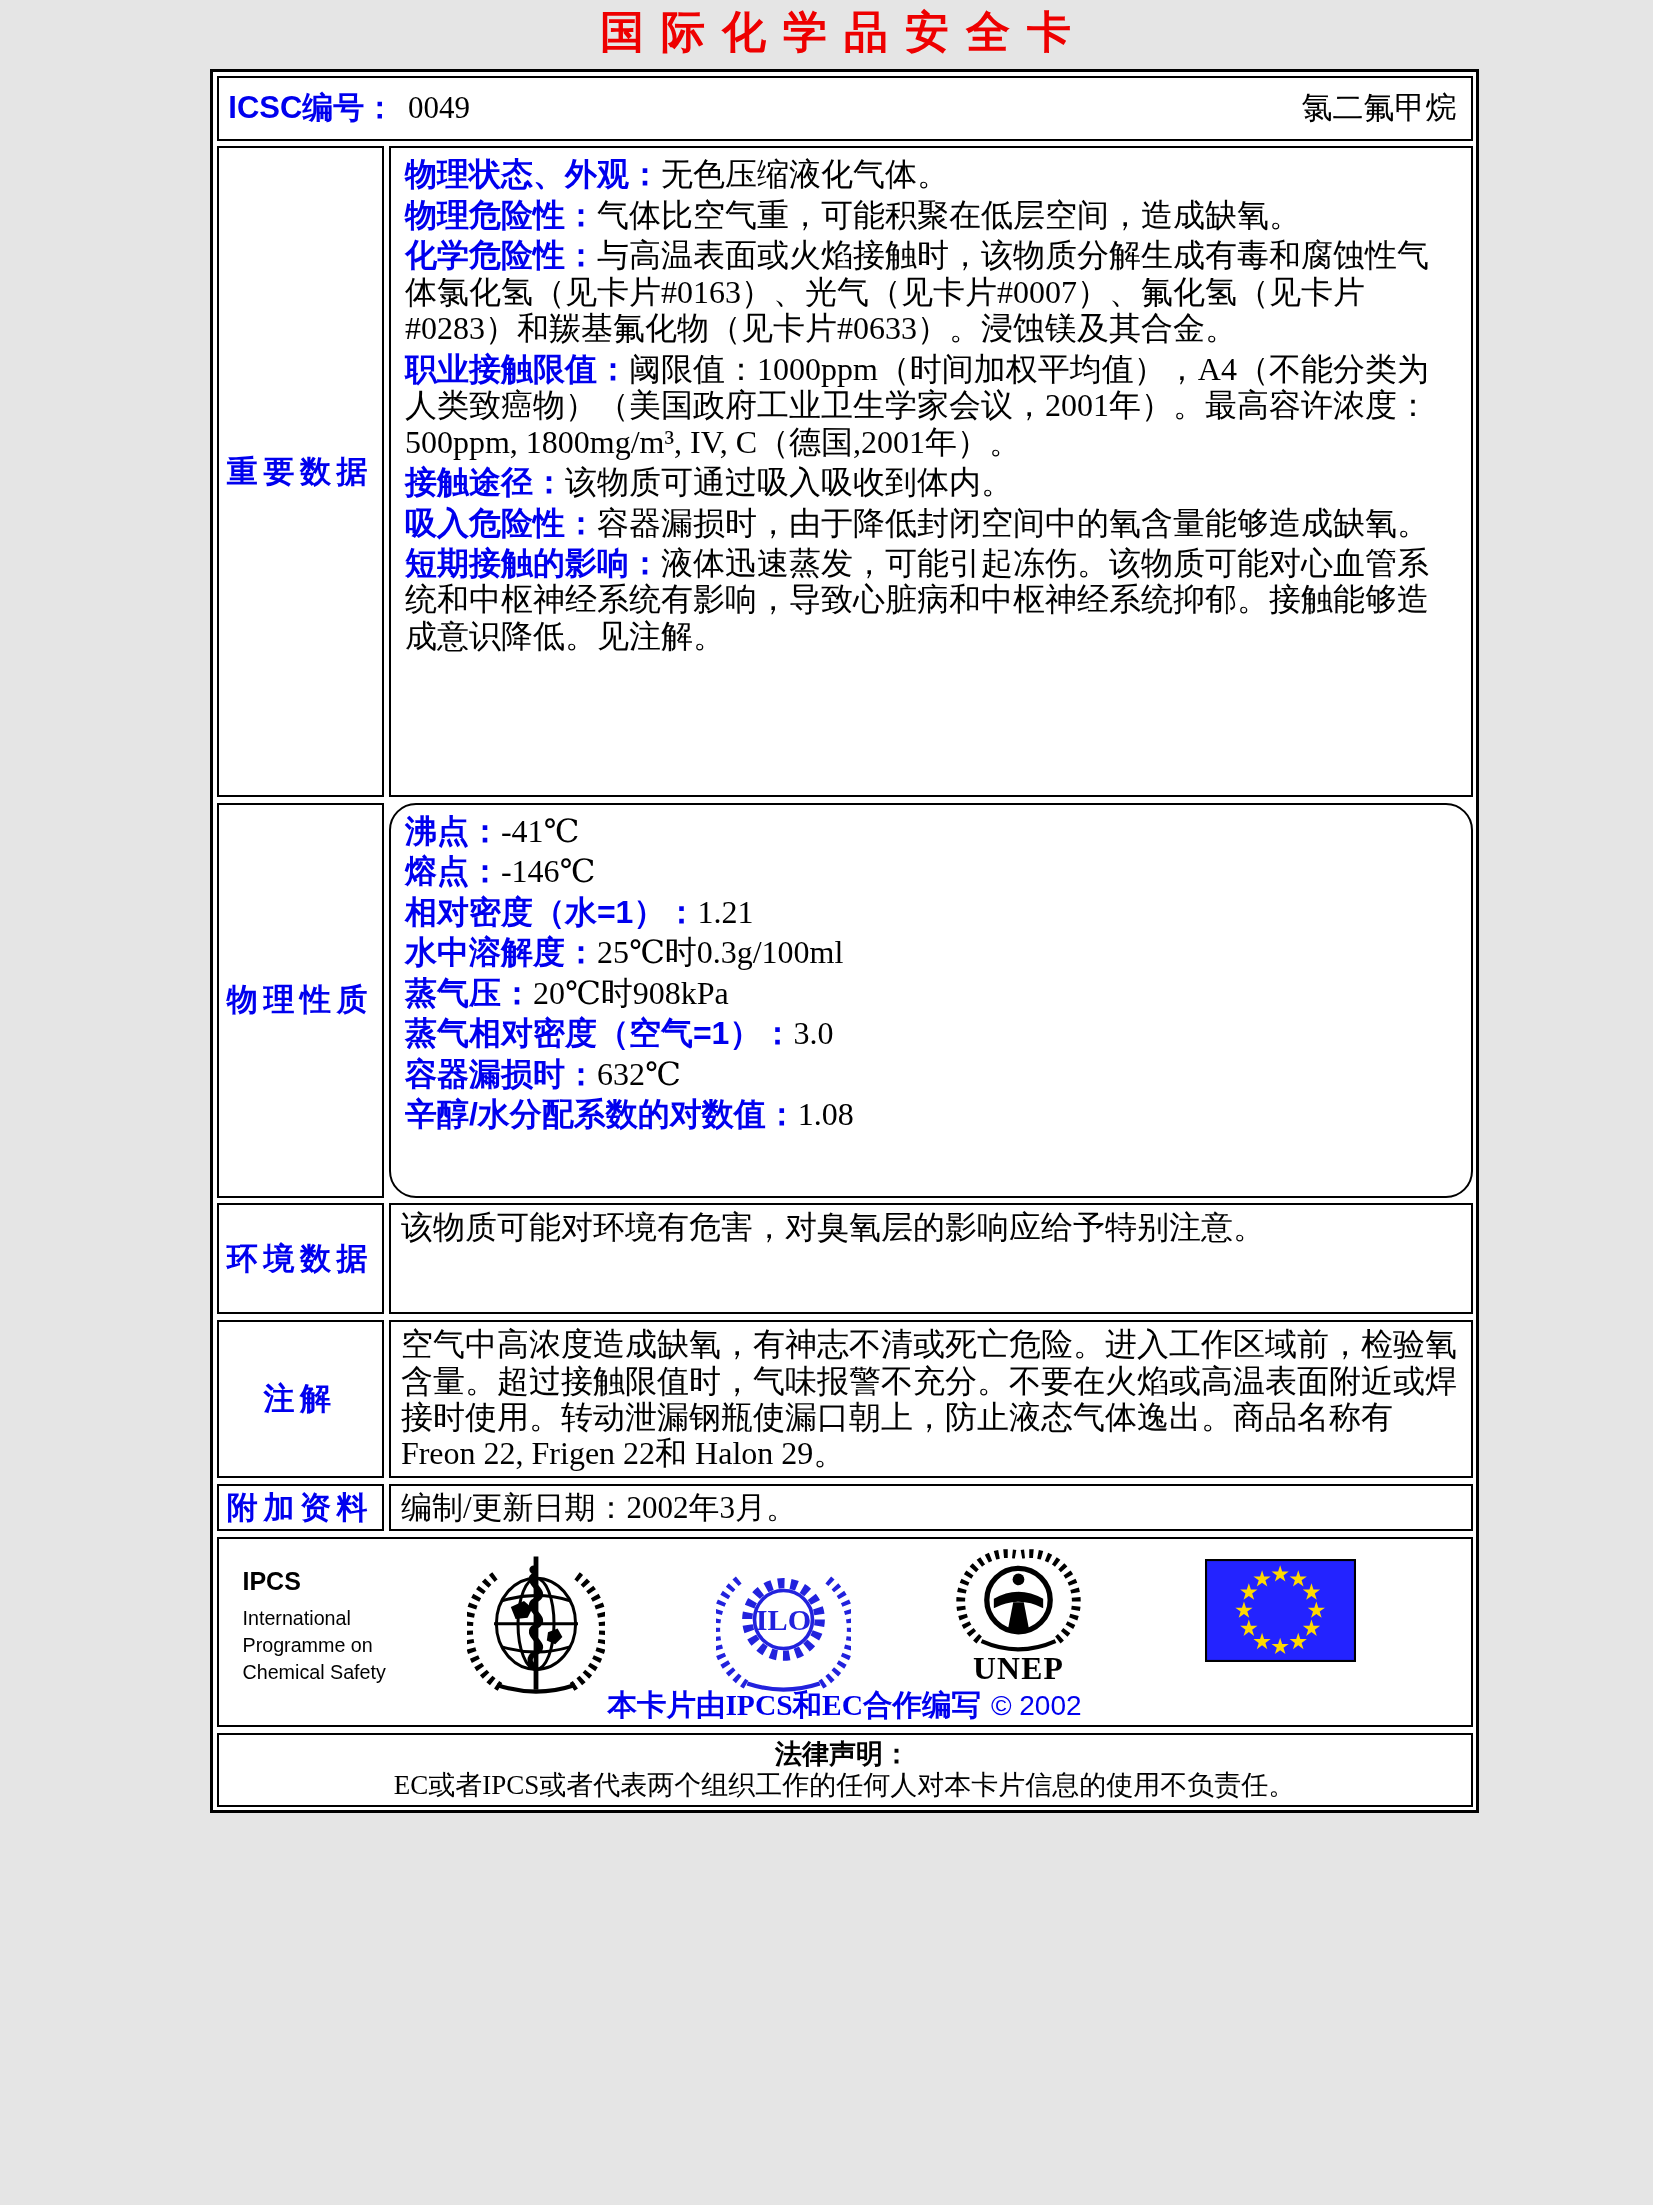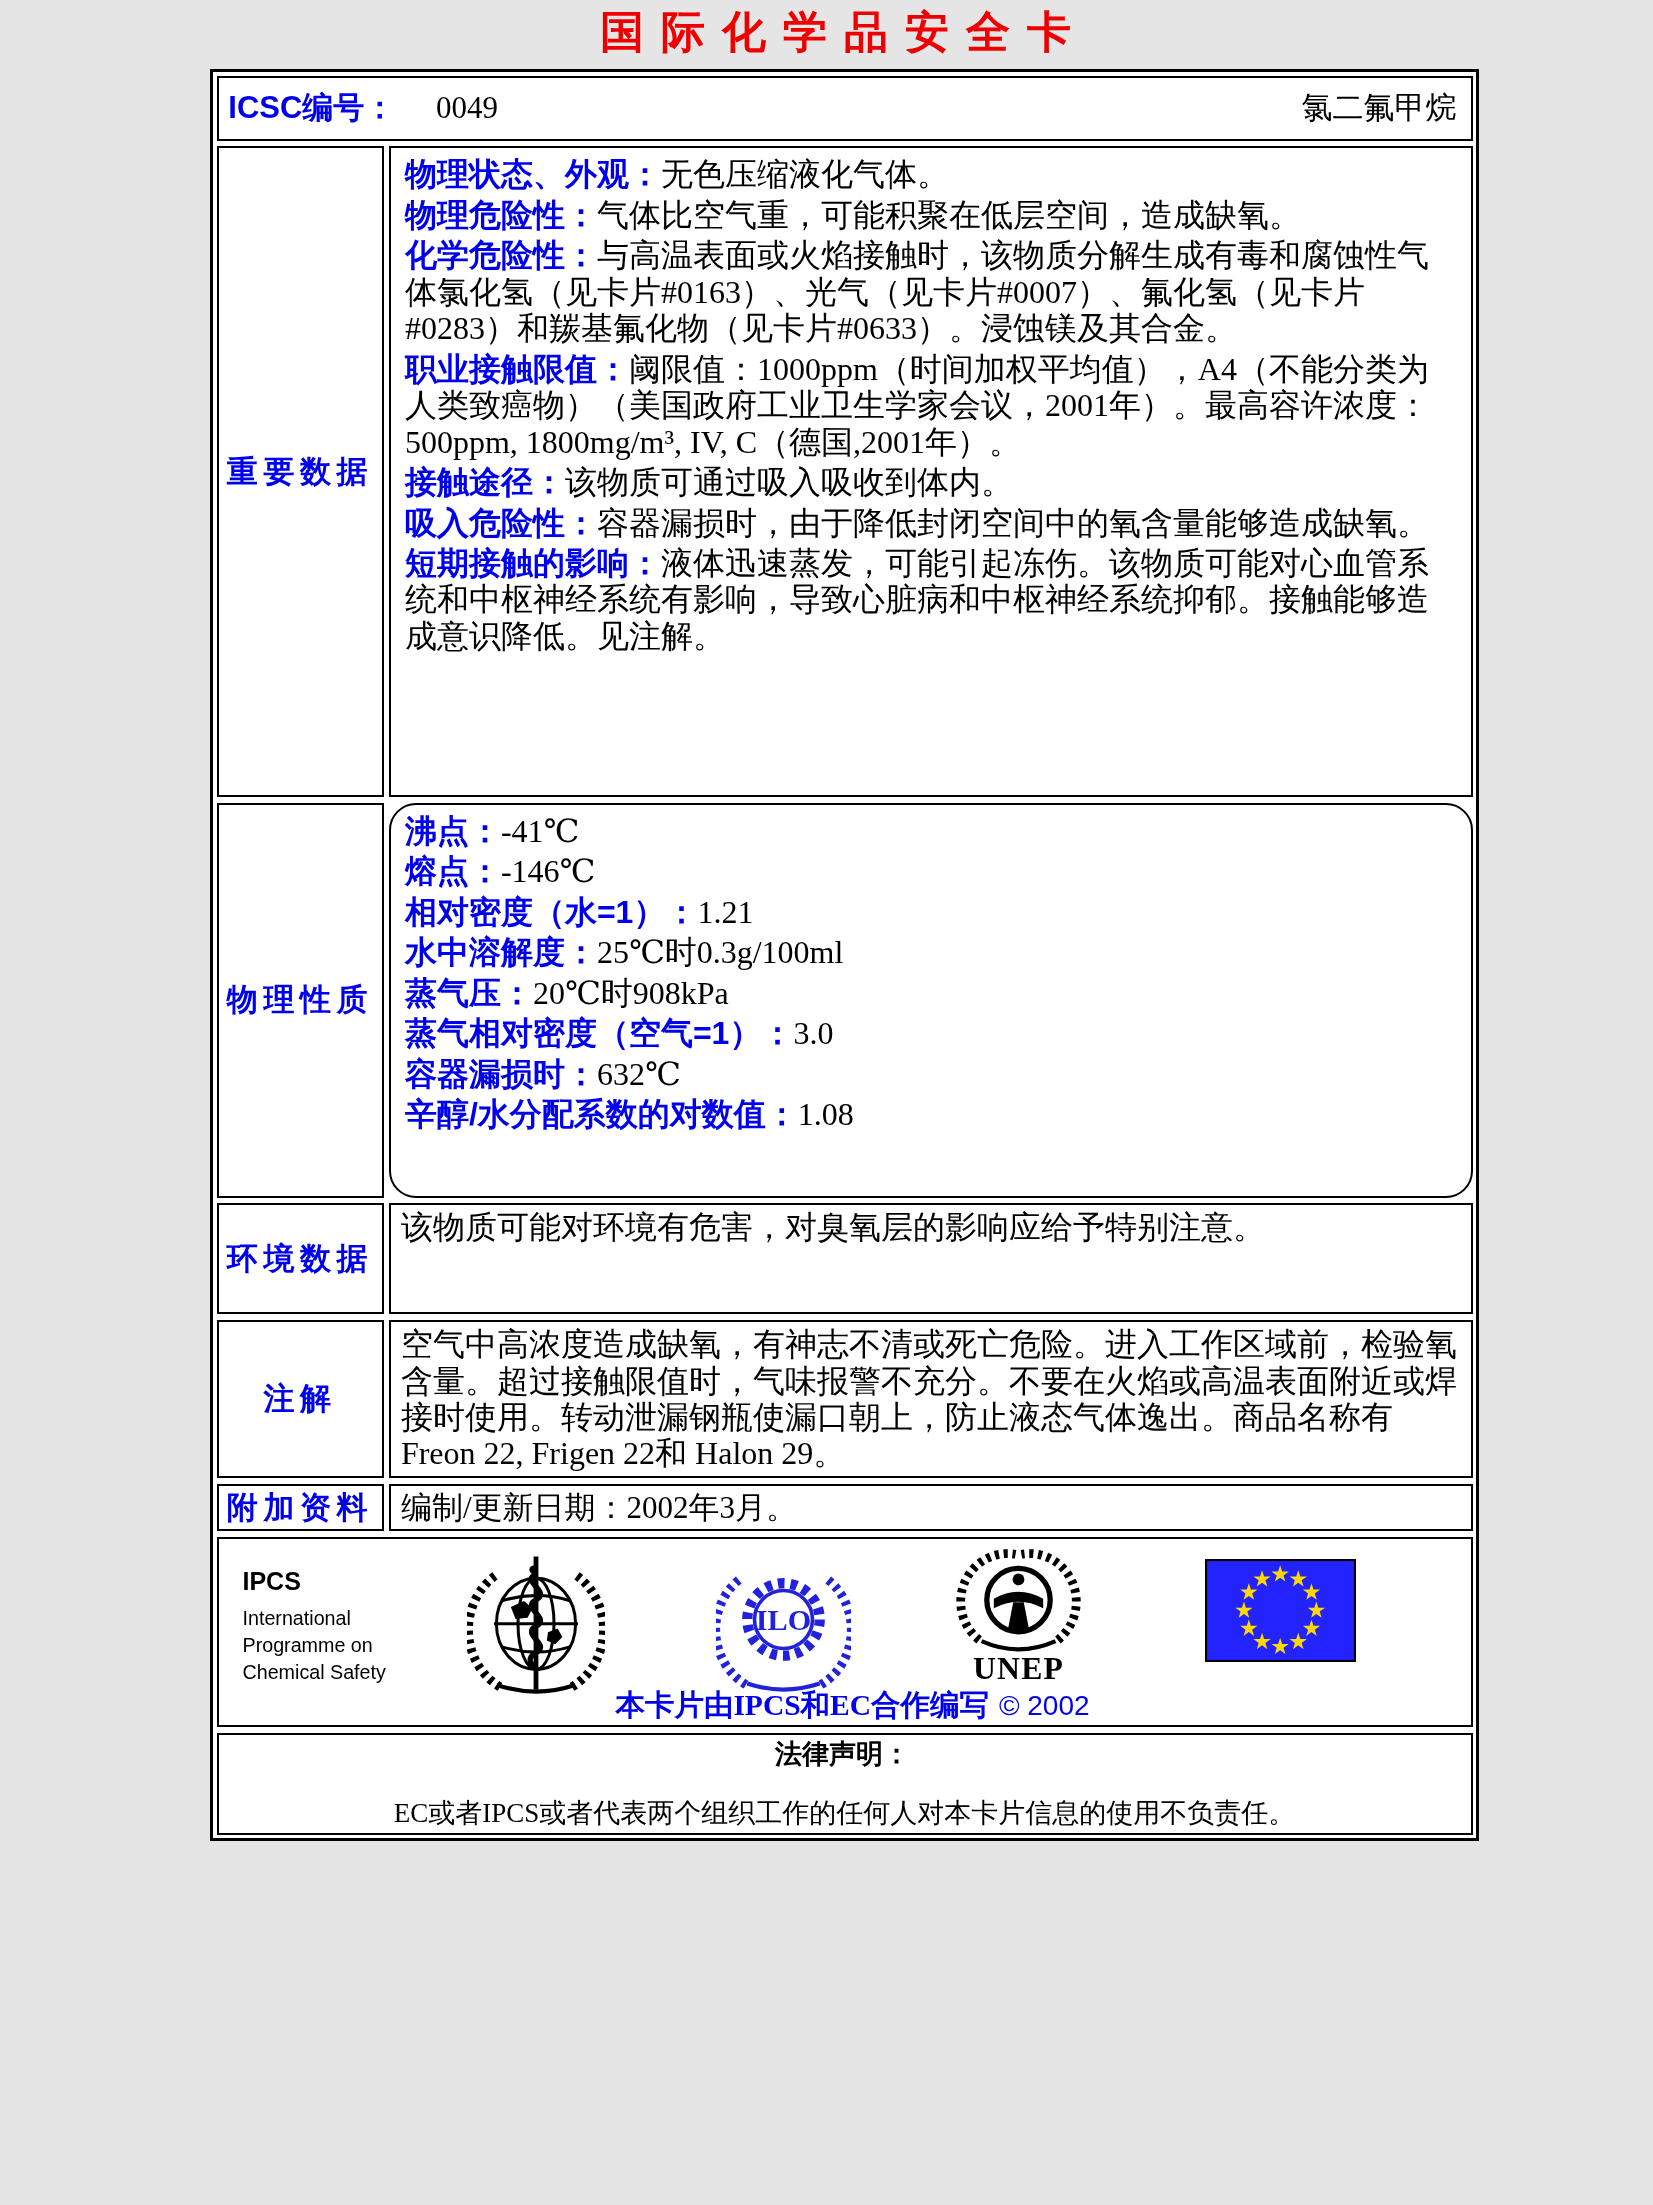--- a/index.html
+++ b/index.html
@@ -12,21 +12,21 @@
     font-size:44px;font-weight:bold;color:var(--title-red,#e00);
     letter-spacing:17px;font-family:"Liberation Serif","DejaVu Serif",serif;
   }
   .card{
     position:absolute;left:210px;top:69px;width:1269px;box-sizing:border-box;
     border:3.5px solid var(--border-black,#000);padding:3.5px;
     display:flex;flex-direction:column;gap:5.6px;background:#fff;
   }
   .row{display:flex;gap:5.6px;}
   .cell{border:2.1px solid var(--border-black,#000);box-sizing:border-box;background:#fff;}
-  .full{flex:1;gap:28px;}
+  .full{flex:1;}
   .label-cell{
     flex:0 0 167px;display:flex;align-items:center;justify-content:center;
     color:var(--accent-blue,#00e);font-weight:bold;font-size:31px;letter-spacing:5.6px;
     font-family:"Liberation Sans","DejaVu Sans",sans-serif;text-align:center;
   }
   .content-cell{flex:1;padding:4.2px 9.8px;font-size:32px;line-height:1.14;}
   .item{margin:4px;}
   .inl{
     color:var(--accent-blue,#00e);font-weight:bold;
     font-family:"Liberation Sans","DejaVu Sans",sans-serif;
@@ -47,21 +47,21 @@
   
   .ipcs-block{position:absolute;left:24px;top:28px;font-family:"Liberation Sans","DejaVu Sans",sans-serif;}
   .ipcs-title{font-size:25px;font-weight:bold;margin-bottom:9.8px;}
   .ipcs-line{font-size:19.7px;line-height:1.35;}
   .logo{position:absolute;}
   .who-pos{left:248px;top:8.4px;width:138px;height:153px;}
   .ilo-pos{left:497px;top:8.4px;width:135px;height:151px;color:var(--ilo-blue,#22d);}
   .unep-pos{left:736px;top:7px;width:127px;height:138px;}
   .eu-pos{left:985px;top:19.7px;width:153px;height:103px;}
   .caption{
-    position:absolute;left:8px;bottom:2.8px;width:100%;text-align:center;
+    position:absolute;left:0;bottom:2.8px;width:100%;text-align:center;
     color:var(--accent-blue,#00e);font-size:29.5px;font-weight:bold;
   }
   .caption .copy{font-weight:normal;font-size:28px;margin-left:9.8px;font-family:"Liberation Sans","DejaVu Sans",sans-serif;}
   
   .wr{fill:none;stroke:#000;stroke-width:15;stroke-dasharray:7 8;}
   .rib{fill:none;stroke:#000;stroke-width:7;}
   .g{fill:none;stroke:#000;stroke-width:5;}
   .iwr{fill:none;stroke:currentColor;stroke-width:15;stroke-dasharray:7 8;}
   .irib{fill:none;stroke:currentColor;stroke-width:7;}
   .ilo-letters{fill:currentColor;font-family:"Liberation Serif","DejaVu Serif",serif;font-weight:bold;font-size:50px;}

